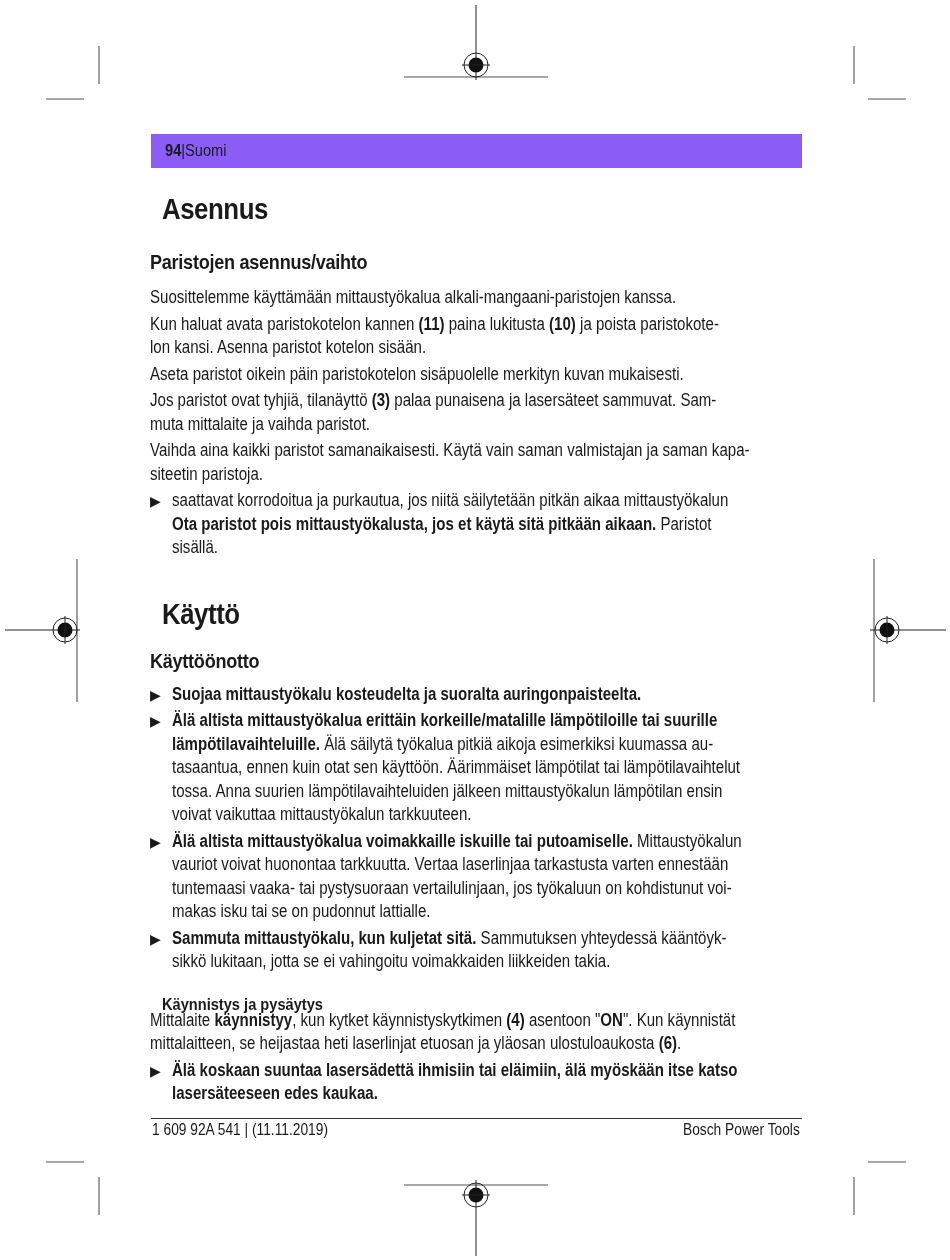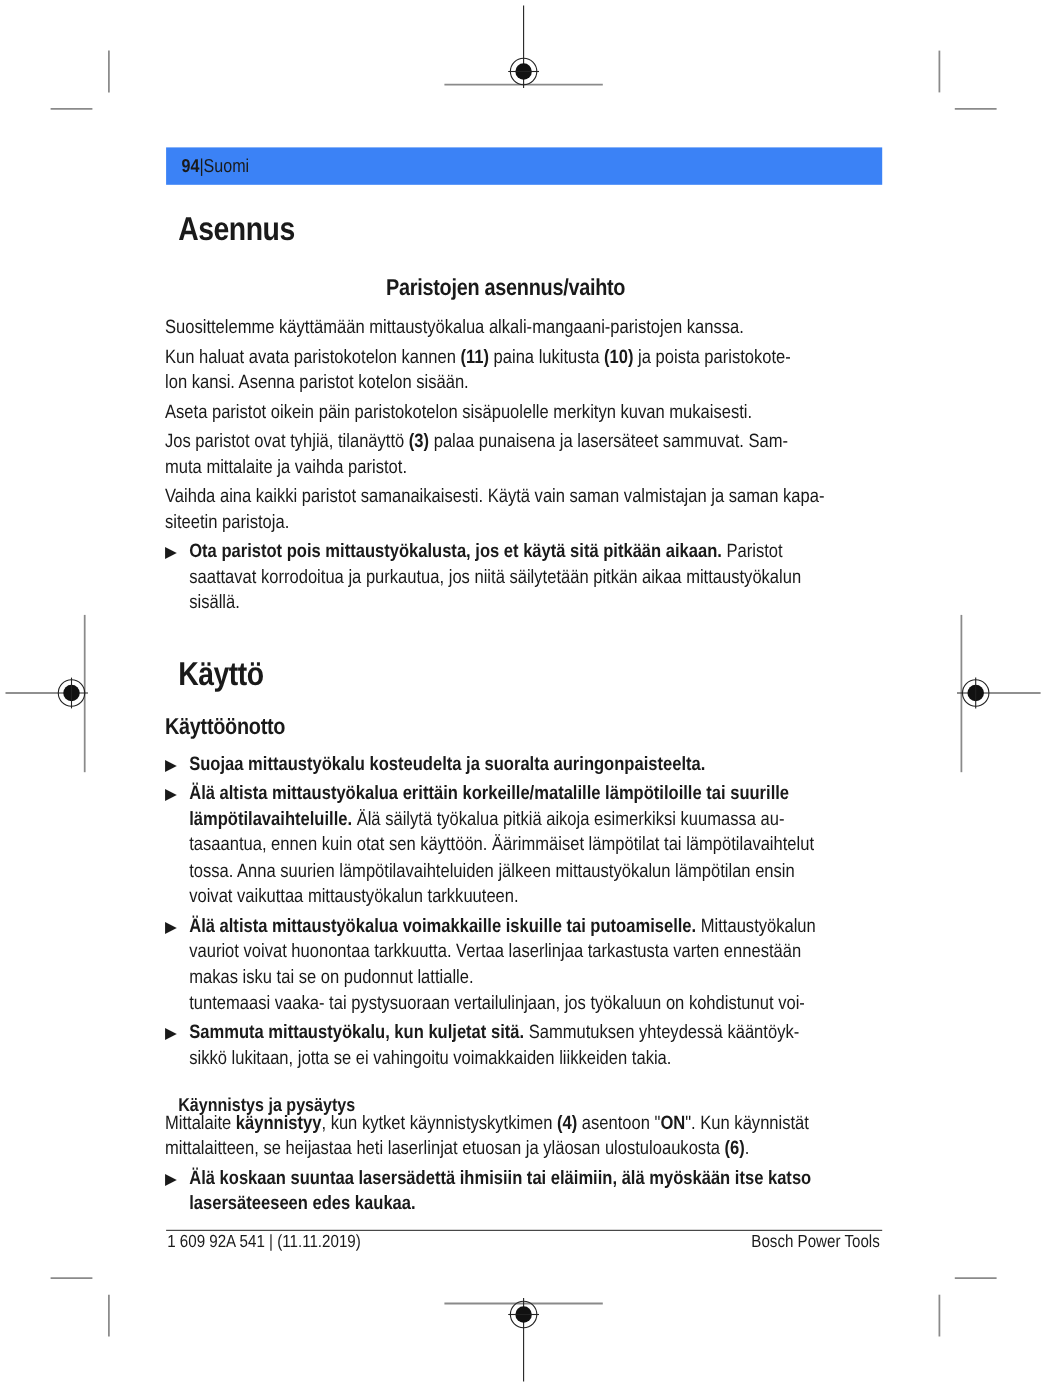--- a/index.html
+++ b/index.html
@@ -1,20 +1,20 @@
 <!DOCTYPE html>
 <html><head>
 <meta charset="utf-8">
 <style>
   html, body { margin: 0; padding: 0; background: #ffffff; }
   body { width: 950px; height: 1260px; position: relative; overflow: hidden;
          font-family: "Liberation Sans Narrow", "Liberation Sans", sans-serif; color: #1a1a1a; }
   .marks { position: absolute; left: 0; top: 0; width: 950px; height: 1260px; pointer-events: none; }
   .page-header { position: absolute; left: 151px; top: 134px; width: 651px; height: 34px;
-                 background: #3b82f6; box-sizing: border-box; padding-left: 14px;
+                 background: #8b5cf6; box-sizing: border-box; padding-left: 14px;
                  font-size: 17px; line-height: 34px; }
   .page-header .num { font-weight: bold; }
   .content { position: absolute; left: 150px; top: 180px; width: 655px; }
   .cond { display: inline-block; transform: scaleX(0.86); transform-origin: left top; white-space: nowrap; }
   h1 { margin: 12px; font-size: 30px; font-weight: bold; letter-spacing: -0.5px; }
   h2 { margin: 0; font-size: 21px; font-weight: bold; letter-spacing: -0.3px; }
   h3 { margin: 12px; font-size: 17px; font-weight: bold; }
   .line { font-size: 17.5px; line-height: 23.5px; height: 23.5px; white-space: nowrap; }
   .para { margin-bottom: 3px; }
   .bullet { position: relative; padding-left: 22px; margin-bottom: 3px; }
@@ -74,21 +74,21 @@
   <span class="cond">
     <span class="num">94</span><span>|</span><span>Suomi</span>
   </span>
 </div>
 
 <div class="content">
 
   <div style="height:46px;">
     <h1><span class="cond">Asennus</span></h1>
   </div>
-  <div style="height:36px; padding-top:12px; box-sizing:border-box; height:48px;text-align:center;">
+  <div style="height:36px; padding-top:12px; box-sizing:border-box; height:48px;">
     <h2><span class="cond">Paristojen asennus/vaihto</span></h2>
   </div>
 
   <div class="para">
     <div class="line"><span class="cond">Suosittelemme käyttämään mittaustyökalua alkali-mangaani-paristojen kanssa.</span></div>
   </div>
 
   <div class="para">
     <div class="line"><span class="cond"><span>Kun haluat avata paristokotelon kannen </span><b>(11)</b><span> paina lukitusta </span><b>(10)</b><span> ja poista paristokote-</span></span></div>
     <div class="line"><span class="cond">lon kansi. Asenna paristot kotelon sisään.</span></div>
@@ -103,22 +103,22 @@
     <div class="line"><span class="cond">muta mittalaite ja vaihda paristot.</span></div>
   </div>
 
   <div class="para">
     <div class="line"><span class="cond">Vaihda aina kaikki paristot samanaikaisesti. Käytä vain saman valmistajan ja saman kapa-</span></div>
     <div class="line"><span class="cond">siteetin paristoja.</span></div>
   </div>
 
   <div class="bullet">
     <span class="arrow">▶</span>
+    <div class="line"><span class="cond">saattavat korrodoitua ja purkautua, jos niitä säilytetään pitkän aikaa mittaustyökalun</span></div>
     <div class="line"><span class="cond"><b>Ota paristot pois mittaustyökalusta, jos et käytä sitä pitkään aikaan.</b><span> Paristot</span></span></div>
-    <div class="line"><span class="cond">saattavat korrodoitua ja purkautua, jos niitä säilytetään pitkän aikaa mittaustyökalun</span></div>
     <div class="line"><span class="cond">sisällä.</span></div>
   </div>
 
   <div style="height:50px; padding-top:22px;">
     <h1><span class="cond">Käyttö</span></h1>
   </div>
   <div style="height:34px; padding-top:14px;">
     <h2><span class="cond">Käyttöönotto</span></h2>
   </div>
 
@@ -133,22 +133,22 @@
     <div class="line"><span class="cond"><b>lämpötilavaihteluille.</b><span> Älä säilytä työkalua pitkiä aikoja esimerkiksi kuumassa au-</span></span></div>
     <div class="line"><span class="cond">tasaantua, ennen kuin otat sen käyttöön. Äärimmäiset lämpötilat tai lämpötilavaihtelut</span></div>
     <div class="line"><span class="cond">tossa. Anna suurien lämpötilavaihteluiden jälkeen mittaustyökalun lämpötilan ensin</span></div>
     <div class="line"><span class="cond">voivat vaikuttaa mittaustyökalun tarkkuuteen.</span></div>
   </div>
 
   <div class="bullet">
     <span class="arrow">▶</span>
     <div class="line"><span class="cond"><b>Älä altista mittaustyökalua voimakkaille iskuille tai putoamiselle.</b><span> Mittaustyökalun</span></span></div>
     <div class="line"><span class="cond">vauriot voivat huonontaa tarkkuutta. Vertaa laserlinjaa tarkastusta varten ennestään</span></div>
+    <div class="line"><span class="cond">tuntemaasi vaaka- tai pystysuoraan vertailulinjaan, jos työkaluun on kohdistunut voi-</span></div>
     <div class="line"><span class="cond">makas isku tai se on pudonnut lattialle.</span></div>
-    <div class="line"><span class="cond">tuntemaasi vaaka- tai pystysuoraan vertailulinjaan, jos työkaluun on kohdistunut voi-</span></div>
   </div>
 
   <div class="bullet">
     <span class="arrow">▶</span>
     <div class="line"><span class="cond"><b>Sammuta mittaustyökalu, kun kuljetat sitä.</b><span> Sammutuksen yhteydessä kääntöyk-</span></span></div>
     <div class="line"><span class="cond">sikkö lukitaan, jotta se ei vahingoitu voimakkaiden liikkeiden takia.</span></div>
   </div>
 
   <div style="height:26px; padding-top:6px;">
     <h3><span class="cond">Käynnistys ja pysäytys</span></h3>

